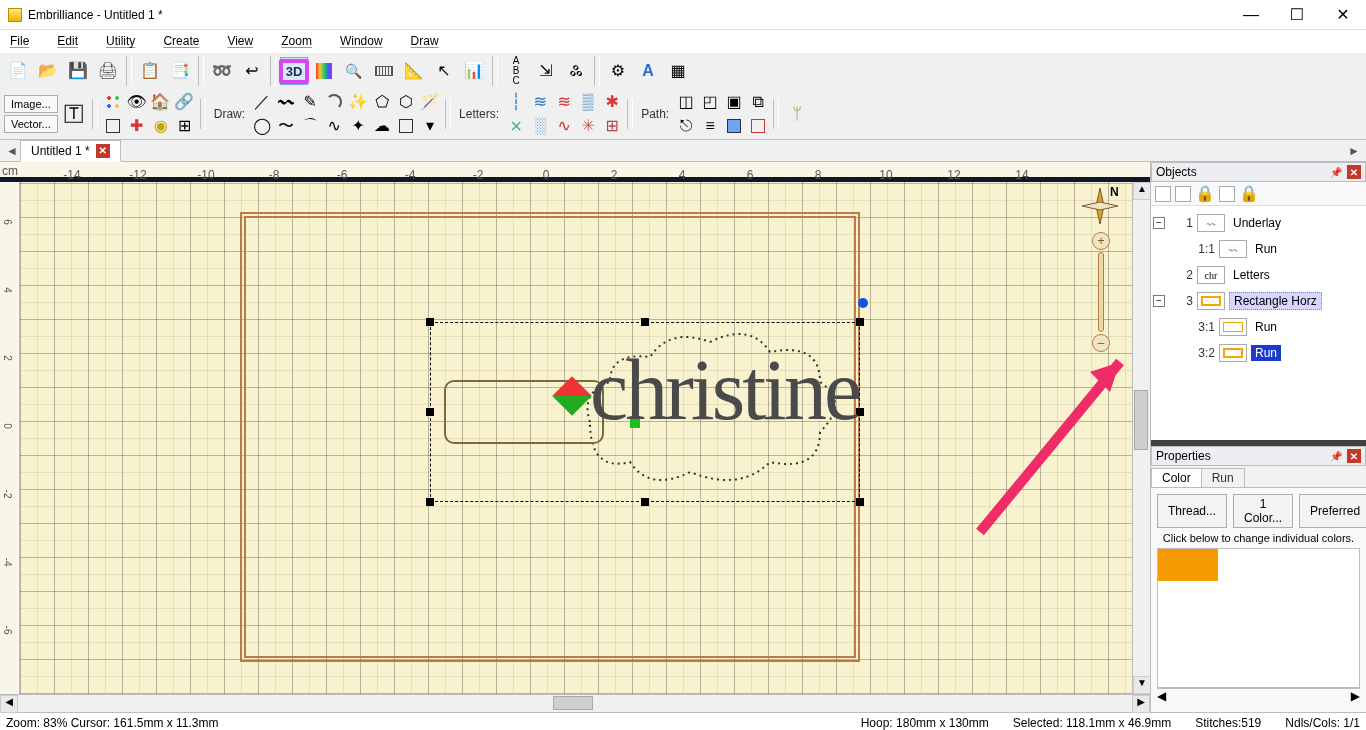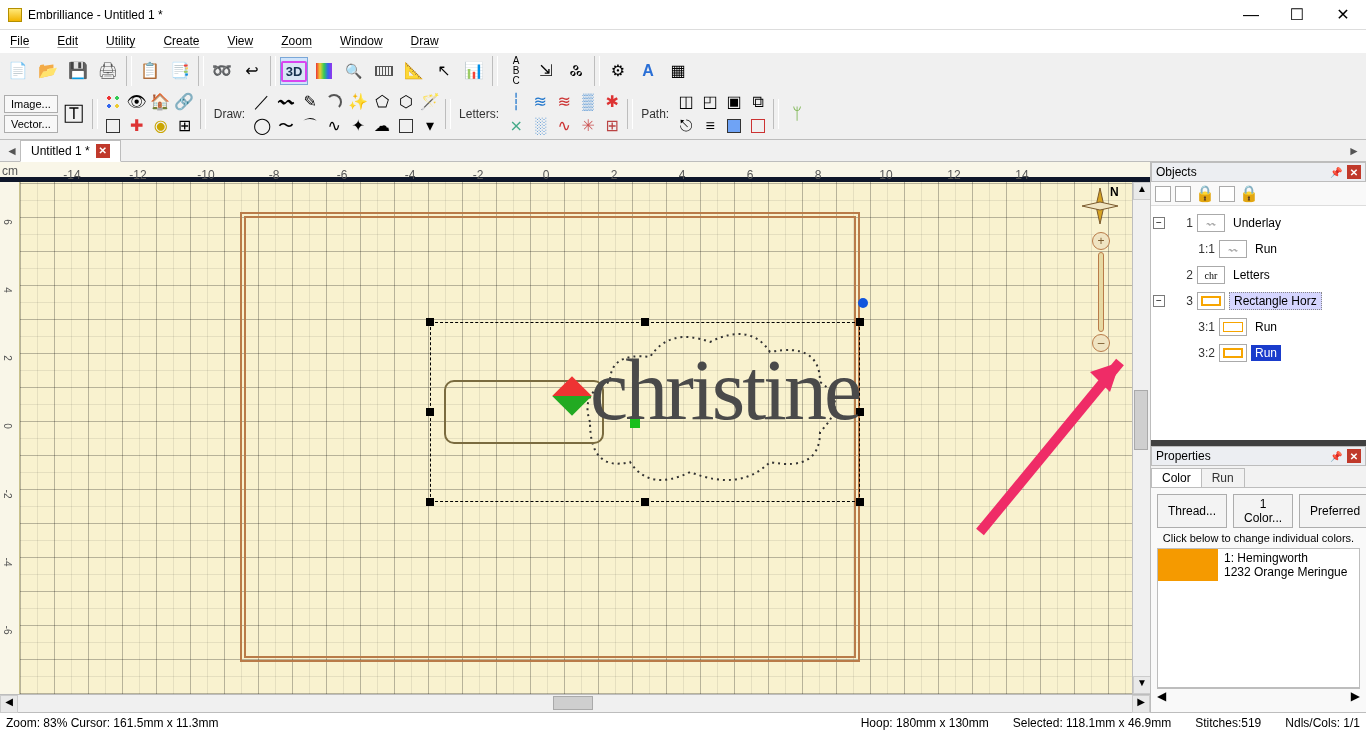--- a/index.html
+++ b/index.html
@@ -28,21 +28,21 @@
 .tb-stack .tb-btn-txt{font-size:11px;height:18px;padding:0 6px;}
 .tb-grid .tb-btn,.tb-row2 .ico-grid .tb-btn{width:22px;height:22px;}
 .ico-grid{display:grid;gap:2px;}
 .g2x8{grid-template-columns:repeat(8,22px);grid-auto-rows:22px;}
 .g2x4{grid-template-columns:repeat(4,22px);grid-auto-rows:22px;}
 .g2x5{grid-template-columns:repeat(5,22px);grid-auto-rows:22px;}
 
 
 .glyph{font-size:16px;line-height:1;}
 .folder{color:#d7a323;} .save{color:#2a5db0;} .print{color:#555;}
-.g3d{font-weight:bold;color:#16324f;background:#d8e6f5;padding:1px 3px;border:2px solid #d946ef;border-radius:2px;font-size:13px;}
+.g3d{font-weight:bold;color:#16324f;background:#d8e6f5;padding:1px 3px;border:4px solid #d946ef;border-radius:2px;font-size:13px;}
 .rainbow{width:16px;height:16px;background:linear-gradient(90deg,#e33,#ec3,#3c5,#36e,#93e);}
 .mag{font-size:14px;}
 .ruler{width:18px;height:10px;border:1px solid #555;background:repeating-linear-gradient(90deg,#555 0 1px,transparent 1px 3px);}
 .dots{width:16px;height:16px;background:radial-gradient(circle at 4px 4px,#e33 2px,transparent 2px),radial-gradient(circle at 12px 4px,#3c5 2px,transparent 2px),radial-gradient(circle at 4px 12px,#36e 2px,transparent 2px),radial-gradient(circle at 12px 12px,#ec3 2px,transparent 2px);}
 .sq{width:14px;height:14px;border:1px solid #333;}
 .fillblue{background:#6fa3f5;}
 .arc{width:16px;height:16px;border:2px solid #555;border-radius:50%;border-color:#555 #555 transparent transparent;}
 
 
 .tabstrip{height:22px;background:#f0f0f0;display:flex;align-items:center;border-bottom:1px solid #bdbdbd;padding:0 4px;position:relative;}
@@ -573,24 +573,20 @@
       <div class="propbody">
         <div class="propbtns">
           <button>Thread...</button>
           <button>1 Color...</button>
           <button>Preferred</button>
         </div>
         <div class="hint">Click below to change individual colors.</div>
         <div class="clist">
           <div class="crow">
             <div class="sw" style="background:#f59a00;"></div>
-            <div class="txt">
-              <div>1: Hemingworth</div>
-              <div>1232 Orange Meringue</div>
-            </div>
           </div>
         </div>
         <div class="clist-scroll">
           <div class="btn">◀</div>
           <div class="track" style="flex:1"></div>
           <div class="btn">▶</div>
         </div>
       </div>
     </div>
   </div>

